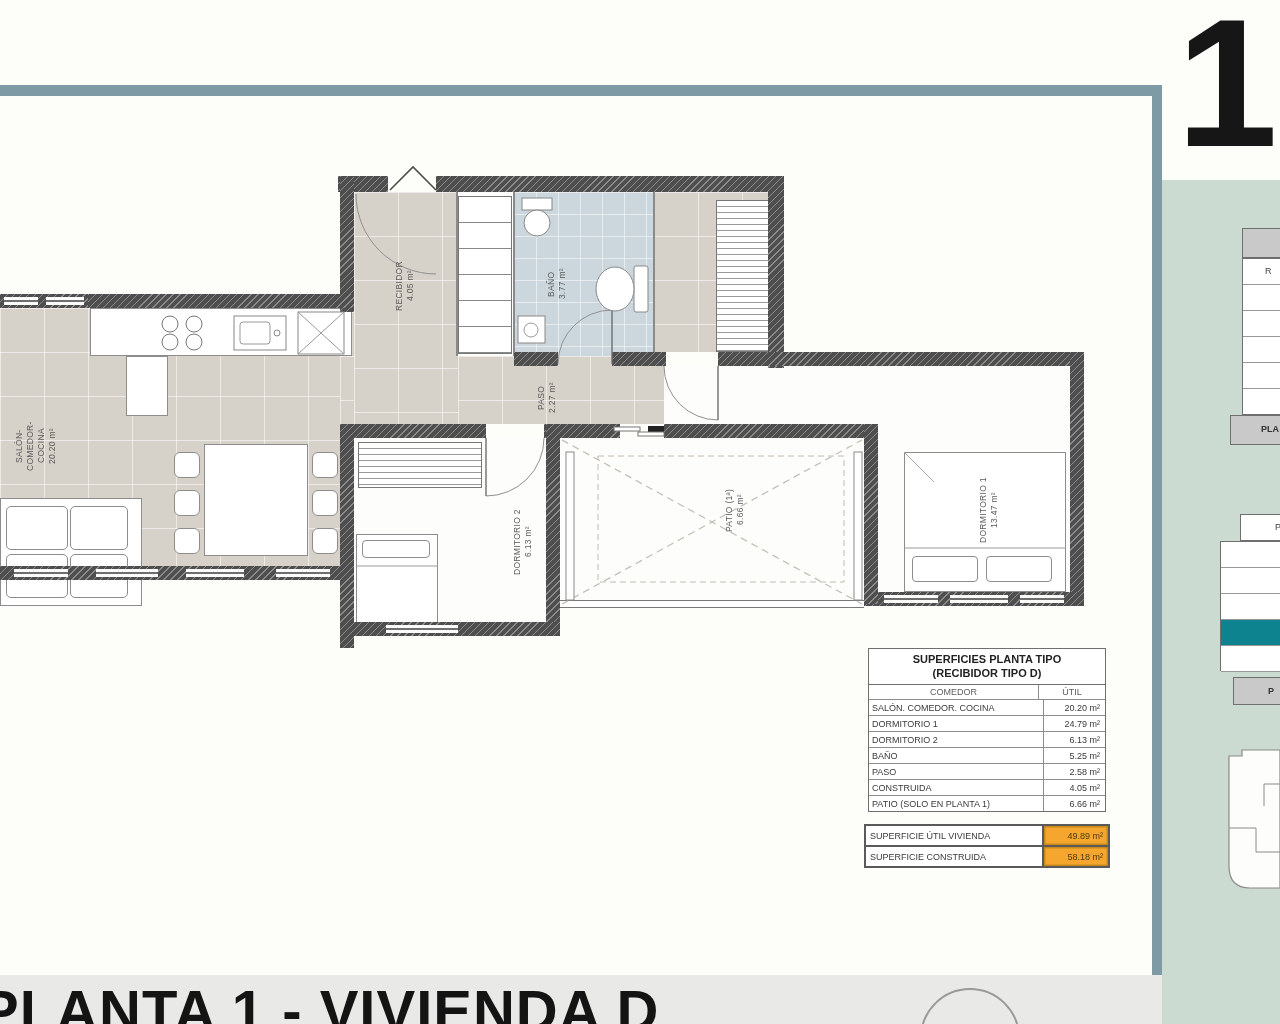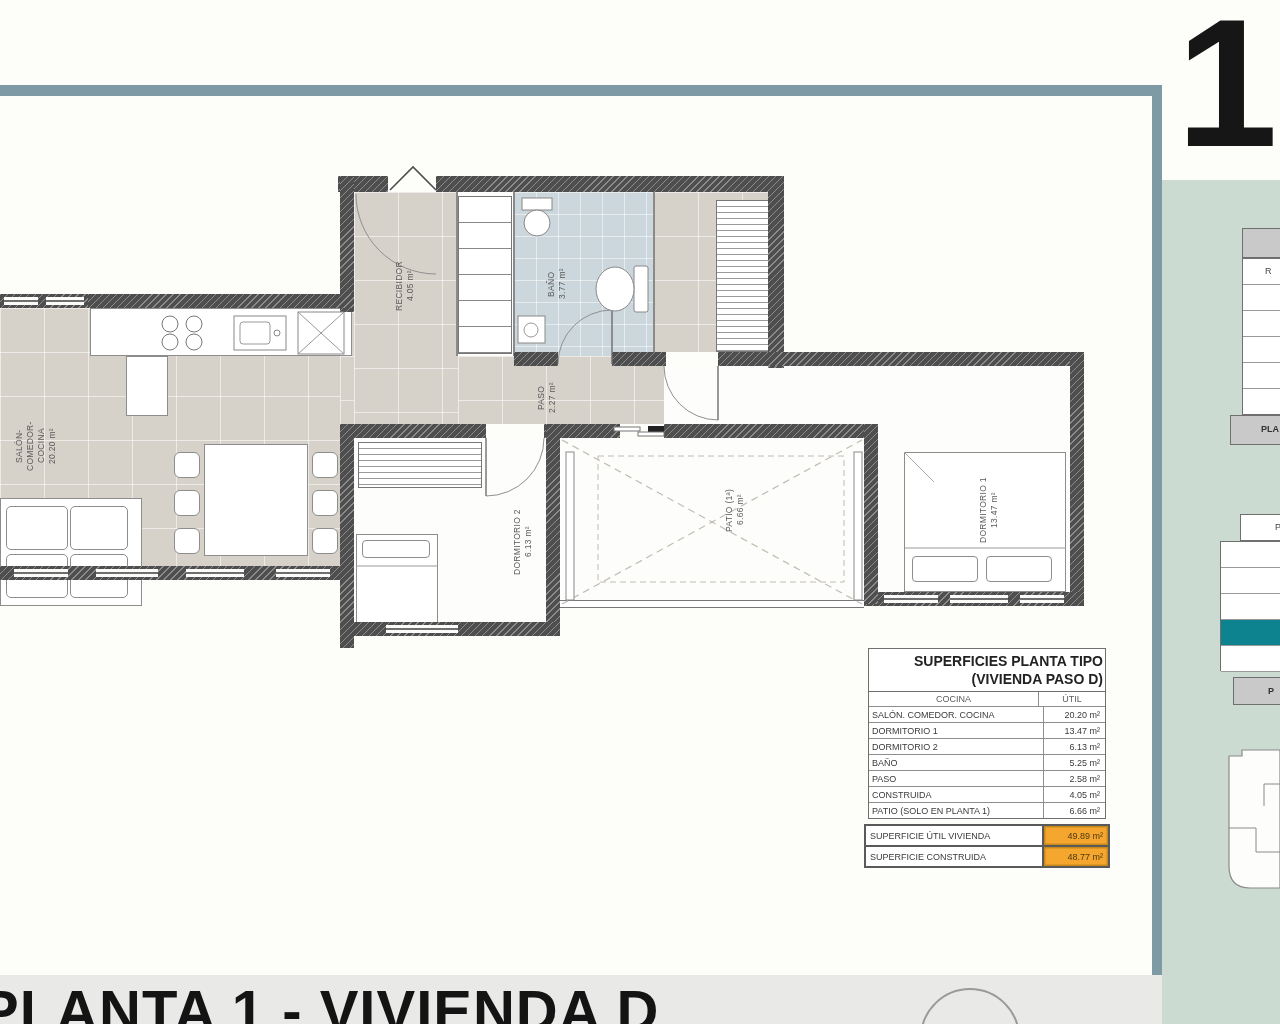--- a/index.html
+++ b/index.html
@@ -33,21 +33,21 @@
         background-image:repeating-linear-gradient(180deg,transparent 0 25px,#888 25px 26px);}
   .divline{position:absolute;background:#8a8a8a;}
   .stub{position:absolute;background:#222;}
   .glaz{position:absolute;background:#fff;border-top:1px solid #777;border-bottom:1px solid #777;box-sizing:border-box;}
   .rlabel{position:absolute;writing-mode:vertical-rl;transform:rotate(180deg);
         font-size:8.5px;line-height:1.3;color:#5a5a5a;white-space:pre-line;text-align:center;letter-spacing:.3px;}
   .plan-svg{position:absolute;left:0;top:0;pointer-events:none;}
   
   .t-main{position:absolute;left:868px;top:648px;width:238px;background:#fff;border:1px solid #6f6f6f;
         font-size:9px;color:#3a3a3a;box-sizing:border-box;}
-  .t-title{font-weight:bold;text-align:right;font-size:14px;color:#222;padding:3px 2px;
+  .t-title{font-weight:bold;text-align:center;font-size:11px;color:#222;padding:3px 2px;
         border-bottom:1px solid #6f6f6f;line-height:1.3;}
   .t-hdr,.t-row{display:flex;border-bottom:1px solid #8d8d8d;}
   .t-row:last-child{border-bottom:none;}
   .t-hdr .c1{flex:1;text-align:center;padding:2px;color:#5c5c5c;}
   .t-hdr .c2{width:62px;border-left:1px solid #8d8d8d;text-align:center;padding:2px;color:#5c5c5c;}
   .t-row .c1{flex:1;padding:3px 3px 2px;}
   .t-row .c2{width:62px;border-left:1px solid #8d8d8d;text-align:right;padding:3px 5px 2px;box-sizing:border-box;}
   .t-tot{position:absolute;left:864px;top:824px;width:246px;background:#fff;border:2px solid #5a5a5a;
         font-size:9px;color:#3a3a3a;box-sizing:border-box;}
   .tot-row{display:flex;border-bottom:2px solid #5a5a5a;align-items:stretch;}
@@ -201,33 +201,33 @@
   <div class="rlabel" style="left:512px;top:486px;width:26px;height:112px;">DORMITORIO 2
 6.13 m²</div>
   <div class="rlabel" style="left:724px;top:458px;width:26px;height:104px;">PATIO (1ª)
 6.66 m²</div>
   <div class="rlabel" style="left:978px;top:454px;width:26px;height:112px;">DORMITORIO 1
 13.47 m²</div>
 
   <div class="t-main">
     <div class="t-title">
       <div>SUPERFICIES PLANTA TIPO</div>
-      <div>(VIVIENDA PASO D)</div>
+      <div>(RECIBIDOR TIPO D)</div>
     </div>
     <div class="t-hdr">
-      <div class="c1">COCINA</div>
+      <div class="c1">COMEDOR</div>
       <div class="c2">ÚTIL</div>
     </div>
     <div class="t-row">
       <div class="c1">SALÓN. COMEDOR. COCINA</div>
       <div class="c2">20.20 m²</div>
     </div>
     <div class="t-row">
       <div class="c1">DORMITORIO 1</div>
-      <div class="c2">13.47 m²</div>
+      <div class="c2">24.79 m²</div>
     </div>
     <div class="t-row">
       <div class="c1">DORMITORIO 2</div>
       <div class="c2">6.13 m²</div>
     </div>
     <div class="t-row">
       <div class="c1">BAÑO</div>
       <div class="c2">5.25 m²</div>
     </div>
     <div class="t-row">
@@ -244,21 +244,21 @@
     </div>
   </div>
 
   <div class="t-tot">
     <div class="tot-row">
       <div class="c1">SUPERFICIE ÚTIL VIVIENDA</div>
       <div class="c2">49.89 m²</div>
     </div>
     <div class="tot-row">
       <div class="c1">SUPERFICIE CONSTRUIDA</div>
-      <div class="c2">48.77 m²</div>
+      <div class="c2">58.18 m²</div>
     </div>
   </div>
 
   <div class="rule-h" style="left:0;top:85px;width:1162px;height:11px;"></div>
   <div class="rule-v" style="left:1152px;top:85px;width:10px;height:939px;"></div>
   <div class="sidebar" style="left:1162px;top:180px;width:118px;height:844px;"></div>
 
   <div class="bignum" style="left:1170px;top:-8px;width:110px;font-size:182px;text-align:center;">1</div>
 
   <div class="frag-gray" style="left:1242px;top:228px;width:140px;height:30px;"></div>

